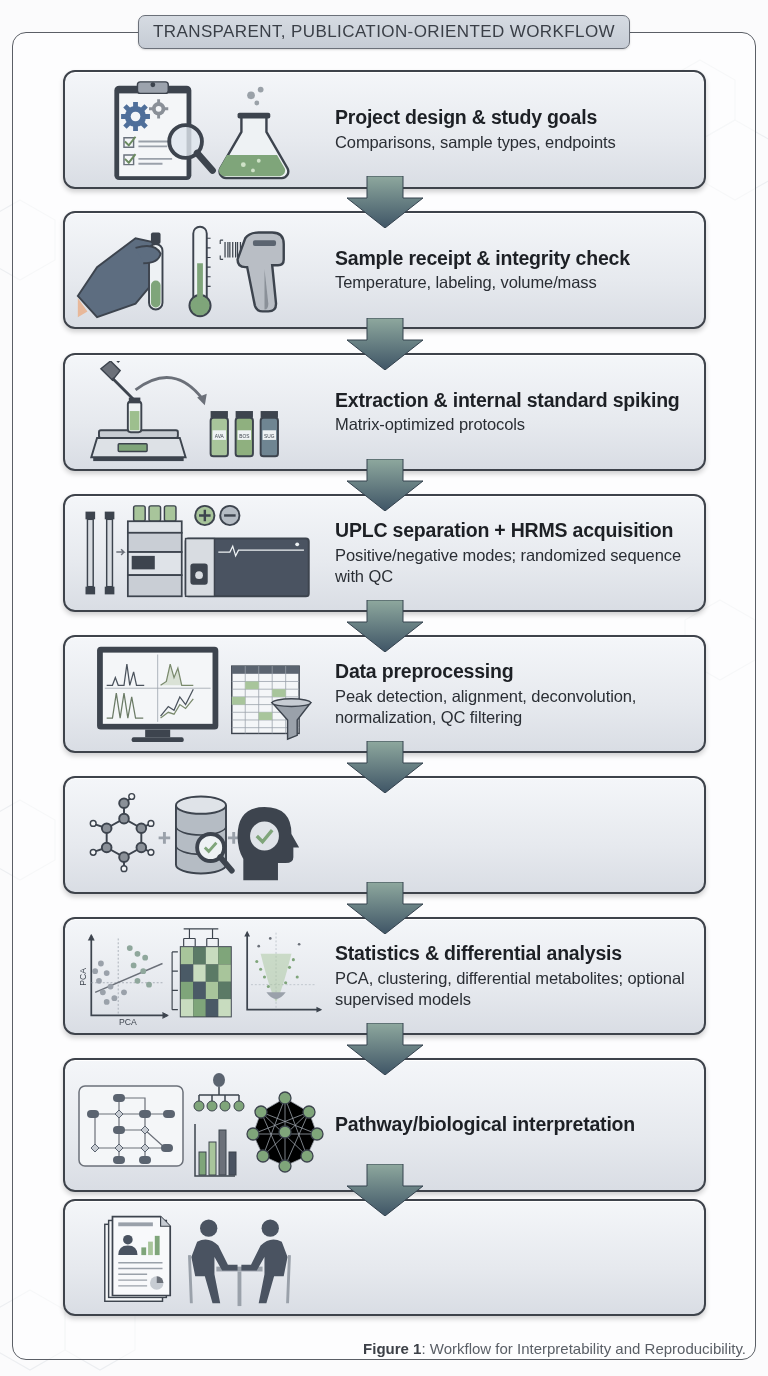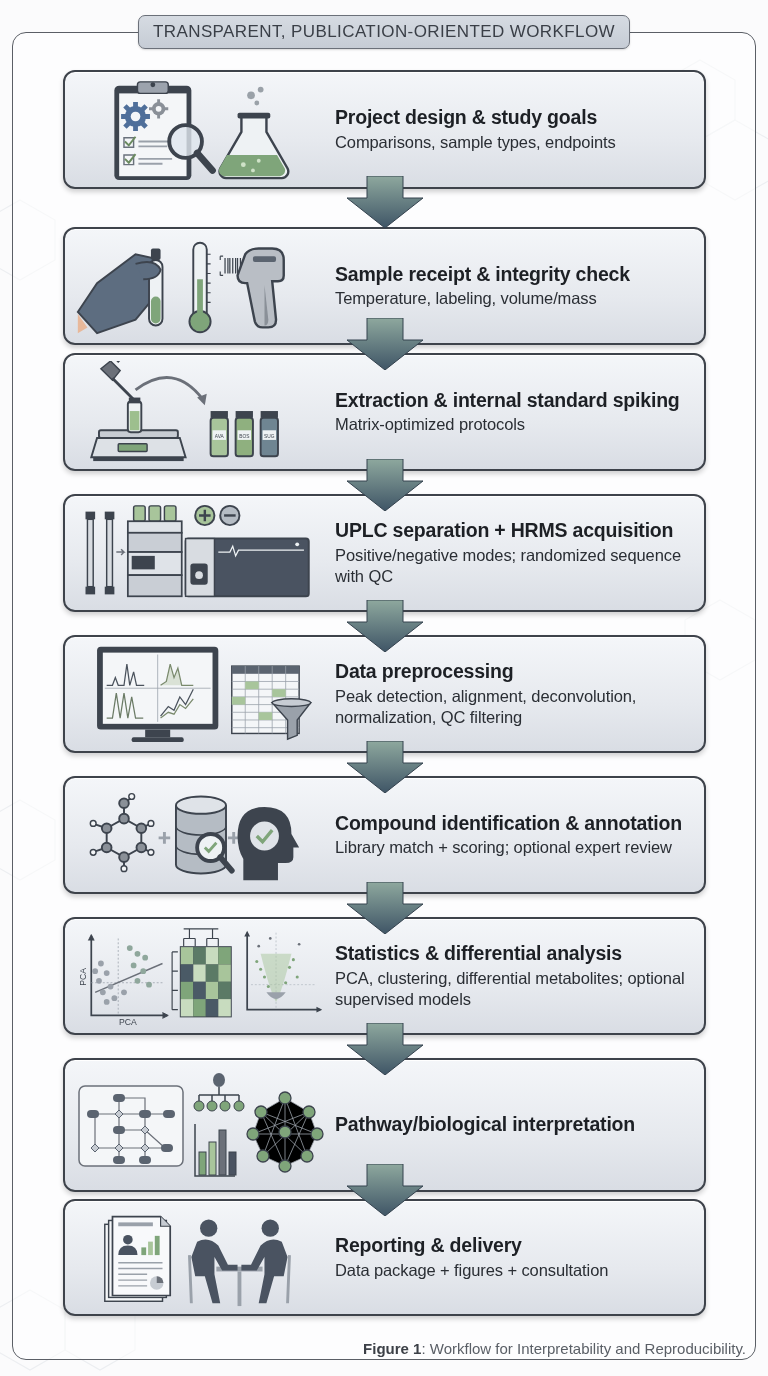--- a/index.html
+++ b/index.html
@@ -113,21 +113,21 @@
 <svg class="arrow" style="top:176px;" viewBox="0 0 80 52">
   <defs>
       <linearGradient id="ag" x1="0" y1="0" x2="0" y2="1">
         <stop offset="0" stop-color="#8ea89e"></stop>
         <stop offset="1" stop-color="#3f5566"></stop>
       </linearGradient>
     </defs>
   <path d="M22 0 h36 v22 h20 l-38 30 l-38 -30 h20z" fill="url(#ag)" stroke="#34424e" stroke-width="1"></path>
 </svg>
 
-<div class="card" style="top:227px;height:118px;">
+<div class="card" style="top:211px;height:118px;">
   <div class="icons">
     <svg viewBox="0 0 255 106">
       <g>
         <path d="M0 80 l20 -30 l40 -30 l18 4 l8 10 l-6 30 l-20 24 l-40 14 z" fill="#5d6d80" stroke="#3d444e" stroke-width="2"></path>
         <path d="M0 82 l10 14 l-10 6z" fill="#e8b89a"></path>
         <rect x="76" y="14" width="10" height="12" rx="2" fill="#3d444e"></rect>
         <rect x="74" y="26" width="14" height="68" rx="7" fill="#eef2f4" stroke="#3d444e" stroke-width="2"></rect>
         <rect x="76" y="64" width="10" height="28" rx="5" fill="#7fa57a"></rect>
         <path d="M60 30 q20 -6 26 6 q-2 10 -18 10" fill="#5d6d80" stroke="#3d444e" stroke-width="2"></path>
       </g>
@@ -335,24 +335,20 @@
         <path d="M132 66 l4 4 l8 -9" stroke="#7fa57a" stroke-width="3" fill="none"></path>
         <path d="M148 76 l12 14" stroke="#3d444e" stroke-width="6" stroke-linecap="round"></path>
       </g>
       <path d="M156 56 h12 M162 50 v12" stroke="#9aa1aa" stroke-width="3"></path>
       <g>
         <path d="M172 100 v-22 q-6 -10 -6 -24 q0 -30 28 -30 q28 0 28 28 l8 14 h-6 v10 q0 6 -8 6 h-8 v18z" fill="#3d444e"></path>
         <circle cx="194" cy="54" r="15" fill="#dfe3e8"></circle>
         <path d="M186 54 l6 6 l10 -12" stroke="#7fa57a" stroke-width="3.5" fill="none"></path>
       </g>
     </svg>
-  </div>
-  <div class="text">
-    <div class="heading">Compound identification &amp; annotation</div>
-    <div class="desc">Library match + scoring; optional expert review</div>
   </div>
 </div>
 
 <svg class="arrow" style="top:882px;" viewBox="0 0 80 52">
   <path d="M22 0 h36 v22 h20 l-38 30 l-38 -30 h20z" fill="url(#ag)" stroke="#34424e" stroke-width="1"></path>
 </svg>
 
 <div class="card" style="top:917px;height:118px;">
   <div class="icons">
     <svg viewBox="0 0 255 106">
@@ -535,21 +531,17 @@
         <path d="M116 50 l2 50 M220 50 l-2 50" stroke="#9aa1aa" stroke-width="3"></path>
         <rect x="144" y="62" width="48" height="5" fill="#9aa1aa"></rect>
         <path d="M168 67 v36" stroke="#9aa1aa" stroke-width="4"></path>
         <circle cx="136" cy="22" r="9" fill="#4a5361"></circle>
         <path d="M124 36 q12 -6 22 4 l10 20 h10 v6 h-16 l-8 -14 v18 l6 30 h-8 l-8 -28 h-10 l-4 -20z" fill="#4a5361"></path>
         <circle cx="200" cy="22" r="9" fill="#4a5361"></circle>
         <path d="M212 36 q-12 -6 -22 4 l-10 20 h-10 v6 h16 l8 -14 v18 l-6 30 h8 l8 -28 h10 l4 -20z" fill="#4a5361"></path>
       </g>
     </svg>
   </div>
-  <div class="text">
-    <div class="heading">Reporting &amp; delivery</div>
-    <div class="desc">Data package + figures + consultation</div>
-  </div>
 </div>
 
 <div class="caption">
   <b>Figure 1</b><span>: Workflow for Interpretability and Reproducibility.</span>
 </div>
 
 </body></html>

